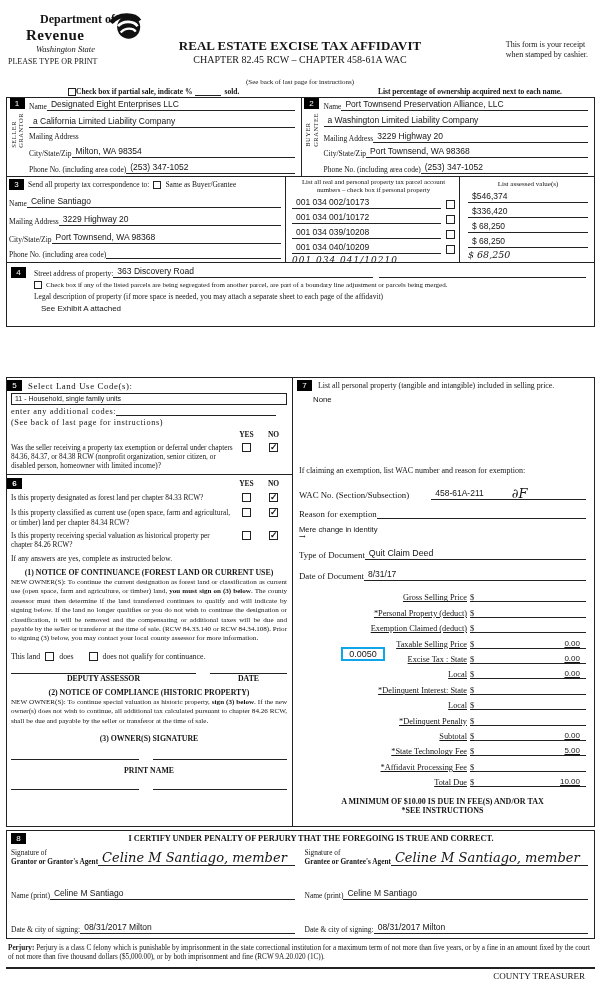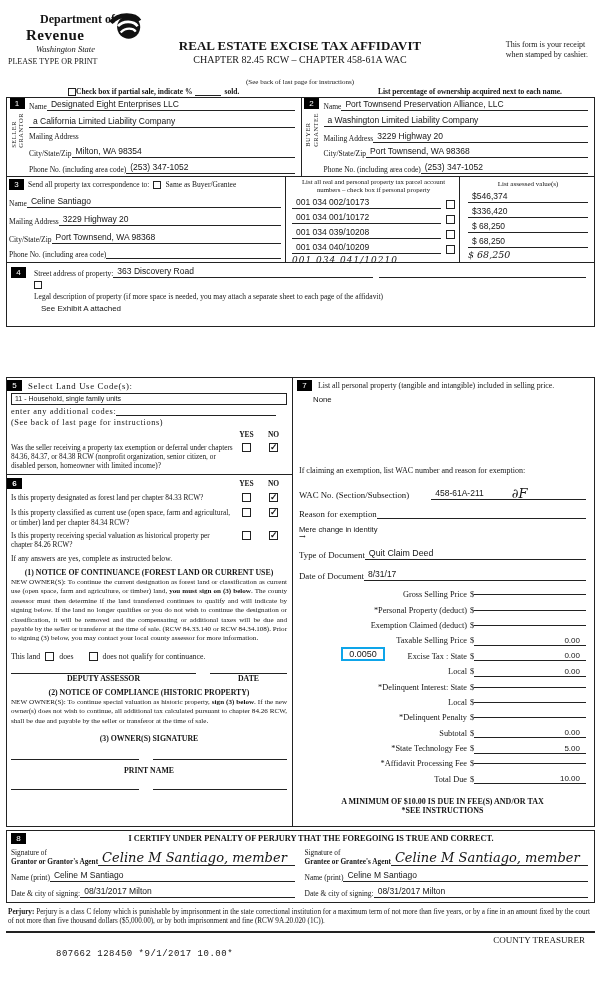--- a/index.html
+++ b/index.html
@@ -77,35 +77,35 @@
   .sec5div{border-bottom:1px solid #222; margin:4px -5px 0 -4px;}
   .ntitle{font-weight:bold; font-size:7.8px; text-align:center; margin-top:5px;}
   .nbody{font-size:7.1px; line-height:1.33; margin-top:1px; text-align:justify;}
   .landq{display:flex; align-items:center; gap:5px; font-size:7.8px; margin-top:8px;}
   .linepair{display:flex; gap:14px; margin-top:12px;}
   .linepair .ul{border-bottom:1px solid #222;}
   .labpair{display:flex; gap:14px; font-size:7.8px; font-weight:bold;}
   .labpair span{text-align:center;}
 
   
-  .feerow{display:flex; align-items:center; height:15.4px; position:relative;}
+  .feerow{display:flex; align-items:flex-end; height:15.4px; position:relative;text-decoration:underline;}
   .feelbl{width:168px; text-align:right; font-size:8.3px; white-space:nowrap; flex:none;}
   .dollar{font-size:8.3px; margin-left:3px; flex:none;}
   .feeline{flex:1; border-bottom:1px solid #222; display:flex; justify-content:flex-end;}
   .feeamt{font-size:8px; font-family:"Liberation Sans",sans-serif; padding-right:6px;}
   .ratebox{position:absolute; left:42px; bottom:18px; width:44px; height:14px; border:2px solid #0ea5e9;
            font-size:9px; text-align:center; font-family:"Liberation Sans",sans-serif;}
   .doclbl{font-size:8.8px; white-space:nowrap;}
 
   
   .sec8{border:1px solid #222; margin-top:3px; padding:2px 6px 4px 4px;}
   .certrow{display:flex; align-items:center; gap:8px;}
   .certify{flex:1; text-align:center; font-weight:bold; font-size:8.3px;}
   .siggrid{display:flex; gap:10px; margin-top:2px;}
-  .sighalf{width:50%; display:flex; flex-direction:column; gap:4px;}
+  .sighalf{width:50%; display:flex; flex-direction:column; gap:22px;}
   .siglblwrap{font-size:7.3px; line-height:1.25; white-space:nowrap; flex:none;}
   .script{font-size:13px; position:relative; top:2px; white-space:nowrap;}
 
   .perjury{font-size:7.2px; line-height:1.3; border-bottom:2.5px solid #222; padding:3px 2px 4px 2px; margin-top:2px;}
   .footer{position:relative; height:46px;}
   .stamp{position:absolute; left:50px; top:16px; font-size:9px; letter-spacing:0.5px;}
   .space-lbl{position:absolute; left:0; right:0; top:4px; text-align:center; font-size:9.5px;}
   .treas{position:absolute; right:10px; top:2px; font-size:9px;}
 </style>
 </head>
@@ -282,20 +282,21 @@
 
     <div class="sec4">
       <div class="s4line">
         <span class="badge" style="margin-right:8px">4</span>
         <span>Street address of property:</span>
         <span class="uline val" style="width:260px">363 Discovery Road</span>
         <span class="flex1" style="border-bottom:1px solid #222; margin-left:6px;"></span>
       </div>
       <div class="s4line" style="margin-left:23px; gap:4px; font-size:7px;">
         <span class="cb sm"></span>
+        <span>Check box if any of the listed parcels are being segregated from another parcel, are part of a boundary line adjustment or parcels being merged.</span>
       </div>
       <div class="s4line" style="margin-left:23px;">
         <span>Legal description of property (if more space is needed, you may attach a separate sheet to each page of the affidavit)</span>
       </div>
       <div class="s4line" style="margin-left:30px;">
         <span class="val" style="font-size:8px">See Exhibit A attached</span>
       </div>
     </div>
 
     <div class="gap"></div>

